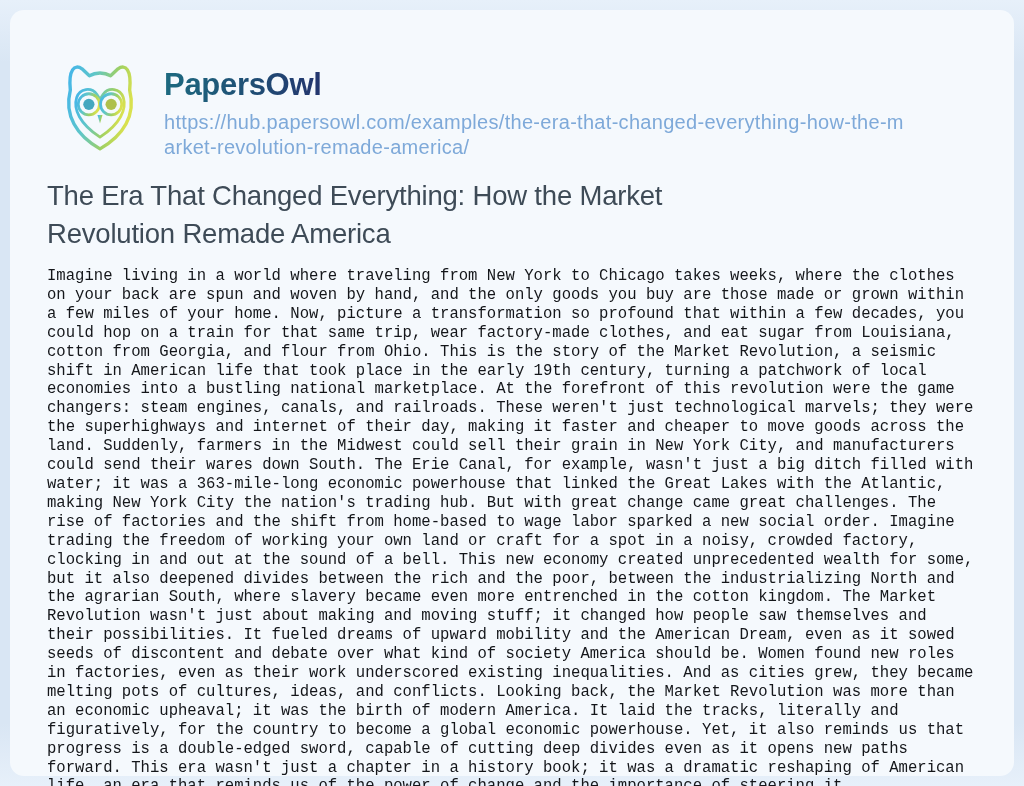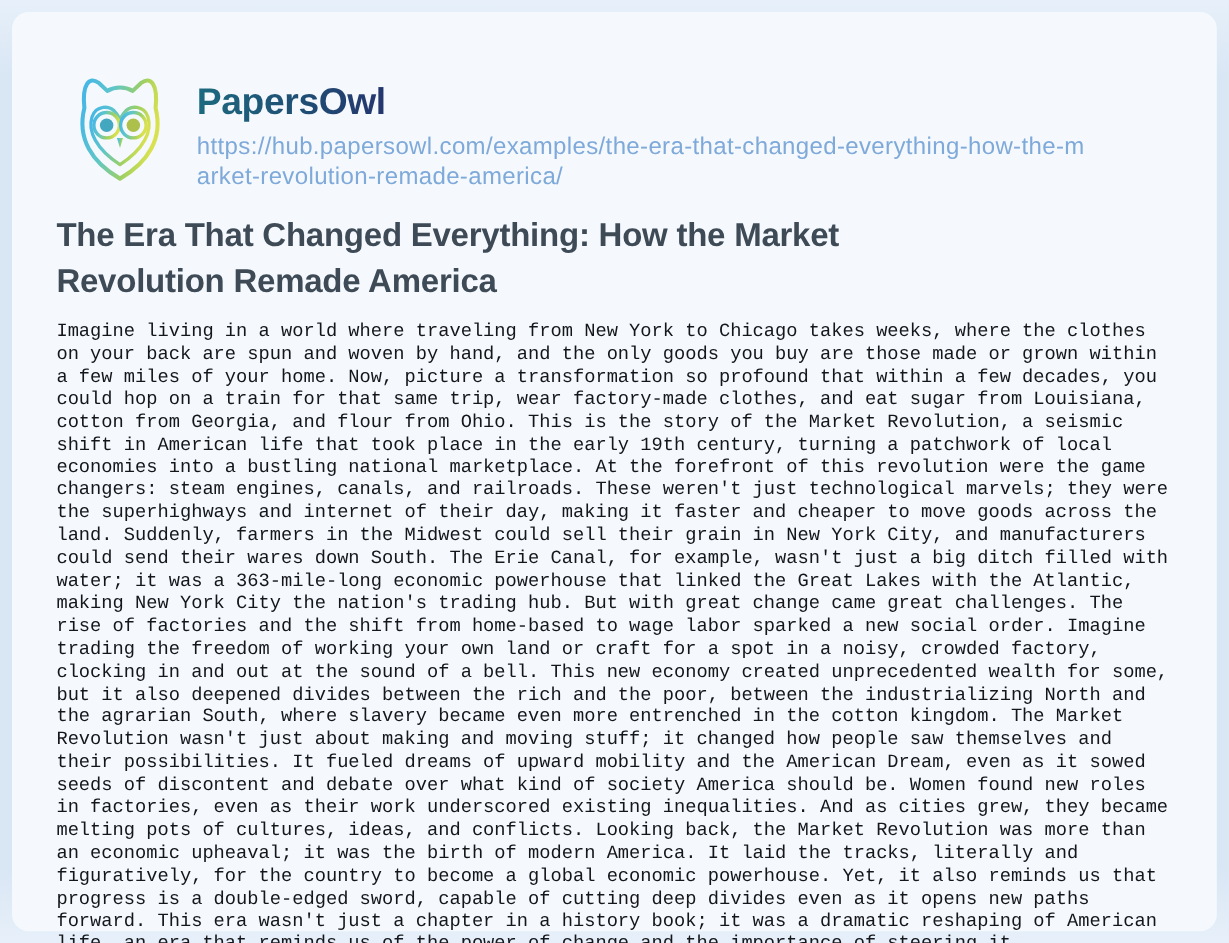--- a/index.html
+++ b/index.html
@@ -51,21 +51,21 @@
     letter-spacing: 0.3px;
     color: #7ea9d9;
     text-decoration: none;
     word-break: break-all;
   }
   .title {
     margin-top: 17px;
     max-width: 700px;
     font-size: 27.5px;
     line-height: 38px;
-    font-weight: 700;
+    font-weight: 400;
     letter-spacing: -0.2px;
     color: #3e4b57;
   }
   .body-text {
     margin-top: 14px;
     width: 930px;
     font-family: Liberation Mono, monospace;
     font-size: 15.6px;
     line-height: 18.9px;
     color: #14161a;

